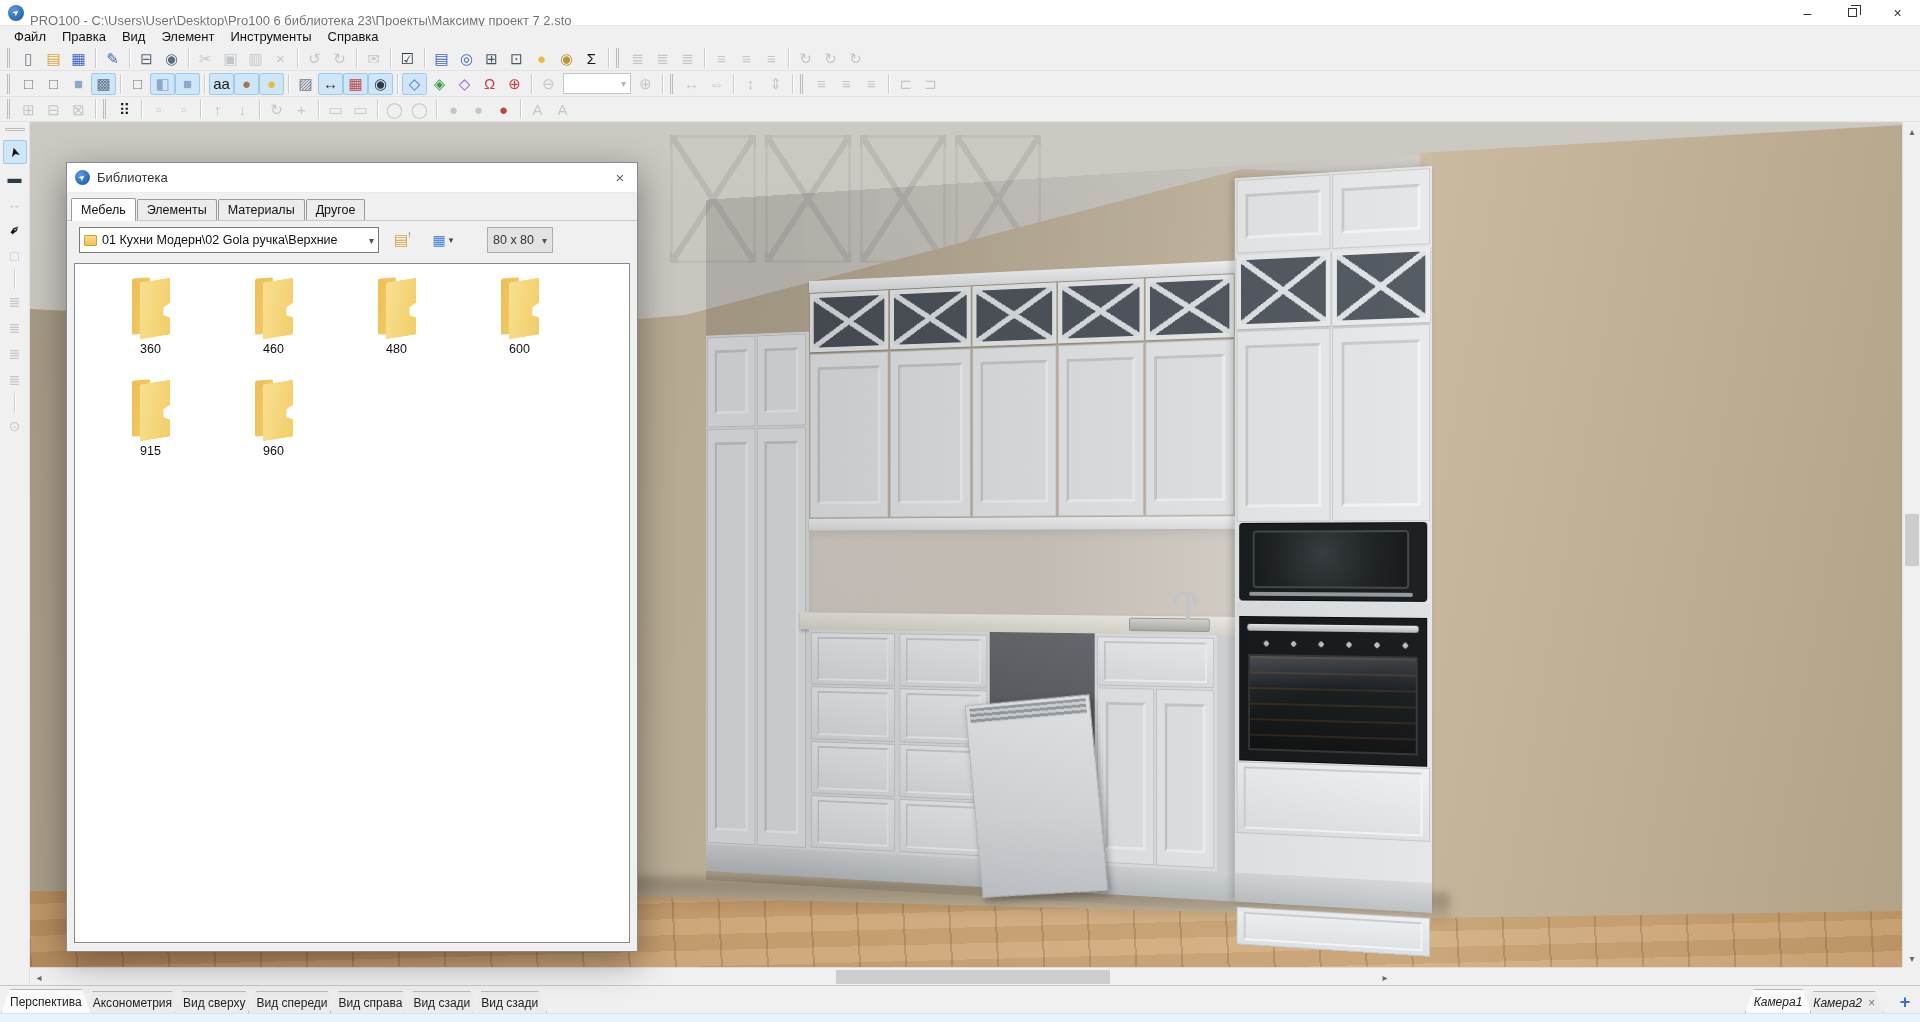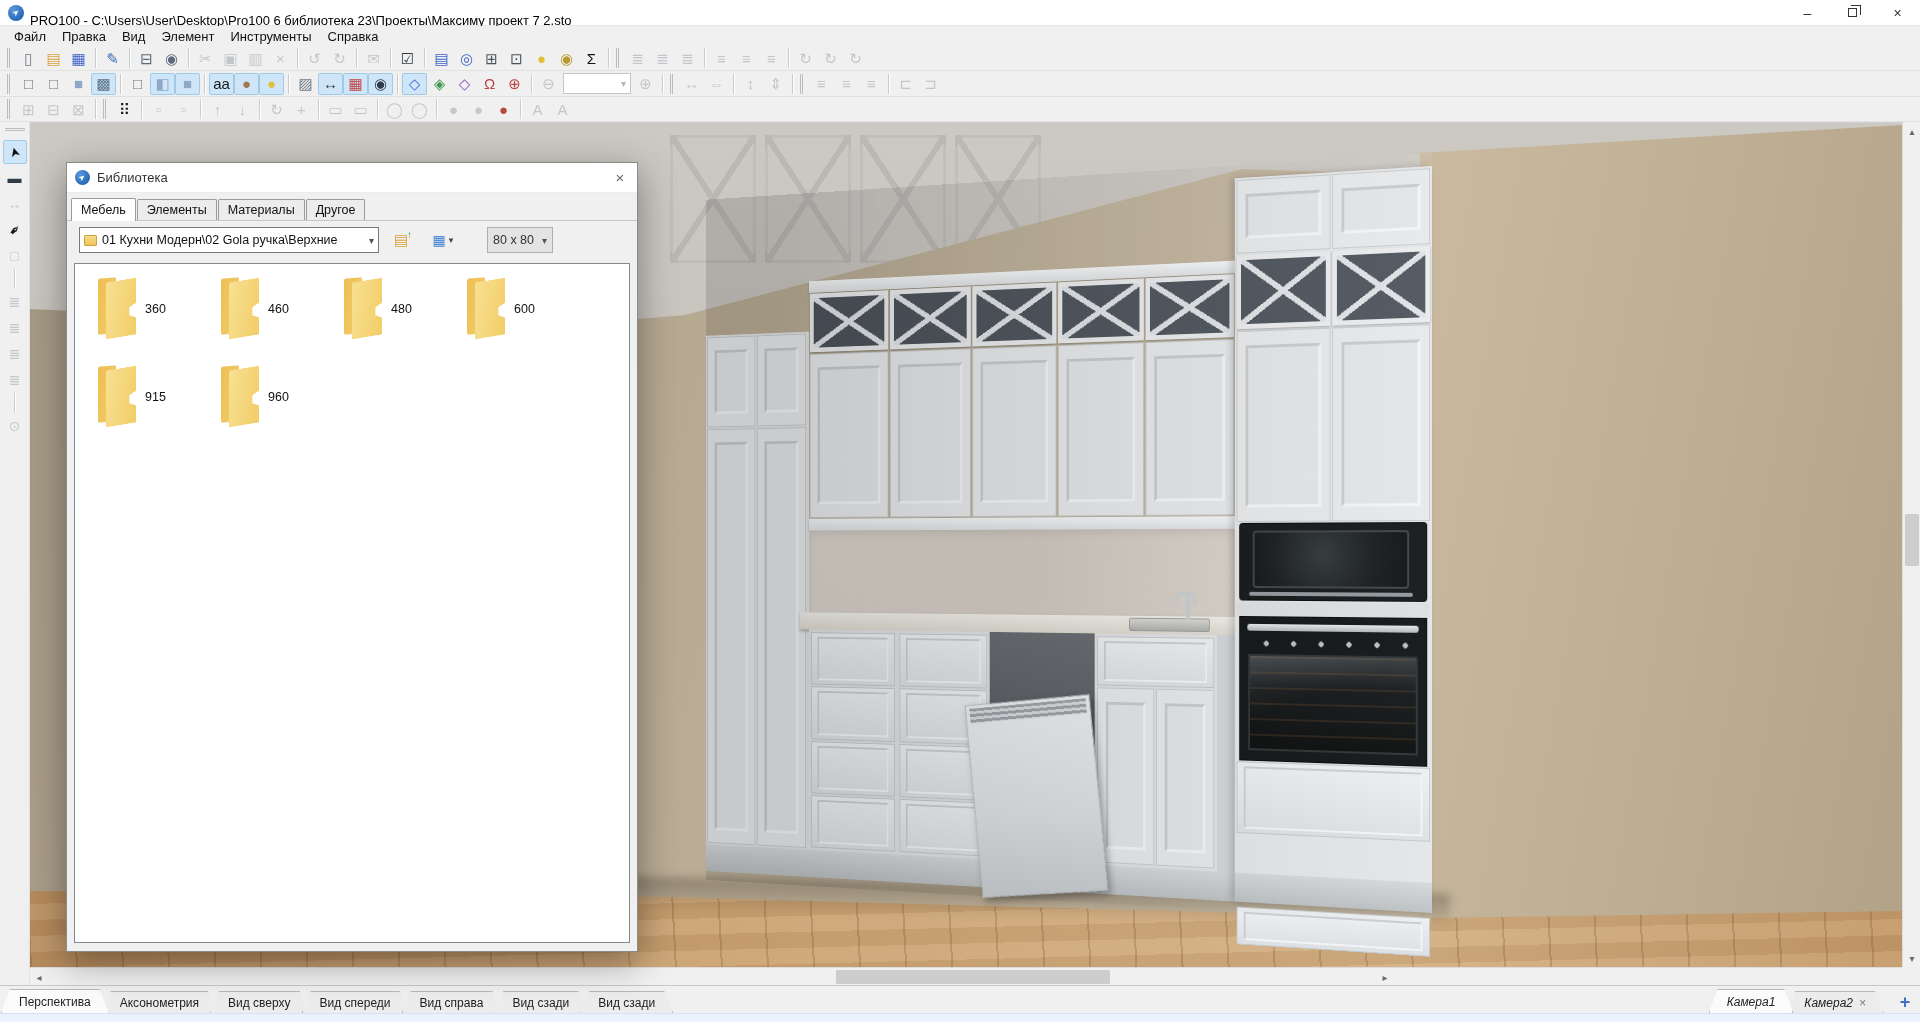--- a/index.html
+++ b/index.html
@@ -7,21 +7,21 @@
     -webkit-font-smoothing:antialiased;}
   *{box-sizing:border-box;}
 
   
   .titlebar{position:absolute;left:0;top:0;width:1920px;height:26px;background:#ffffff;
     display:flex;align-items:center;border-bottom:1px solid #e8e8e8;}
   .applogo{width:16px;height:16px;border-radius:50%;margin:0 6px 0 8px;
     background:radial-gradient(circle at 35% 30%,#5a97dd,#1257a8);position:relative;flex:0 0 auto;
     display:flex;align-items:center;justify-content:center;}
   .applogo span{color:#fff;font-size:8px;transform:rotate(-40deg);line-height:1;}
-  .wtitle{font-size:13px;color:#000000;white-space:nowrap;margin-top:16px;}
+  .wtitle{font-size:13px;color:#737373;white-space:nowrap;margin-top:16px;}
   .wbtns{margin-left:auto;display:flex;height:100%;}
   .wbtn{width:45px;height:100%;display:flex;align-items:center;justify-content:center;
     font-size:14px;color:#333;}
   .restore-glyph{width:9px;height:9px;border:1px solid #333;position:relative;background:#fff;}
   .restore-glyph::before{content:"";position:absolute;left:2px;top:-4px;width:9px;height:9px;
     border:1px solid #333;border-bottom:none;border-left:none;}
 
   .menubar{position:absolute;left:0;top:26px;width:1920px;height:20px;background:#f0f0f0;
     display:flex;align-items:center;padding-left:6px;}
   .menuitem{font-size:13px;color:#111;padding:2px 8px;}
@@ -129,21 +129,21 @@
     color:#6a6a6a;font-size:10px;}
   .hthumb{position:absolute;left:806px;top:2px;width:274px;height:14px;background:#cdcdcd;border-radius:1px;}
   .vscroll{position:absolute;left:1902px;top:122px;width:18px;height:845px;background:#f0f0f0;border-left:1px solid #dcdcdc;}
   .varrow{position:absolute;left:0;width:18px;height:18px;display:flex;align-items:center;justify-content:center;
     color:#6a6a6a;font-size:10px;}
   .vthumb{position:absolute;left:2px;top:392px;width:14px;height:52px;background:#cdcdcd;border-radius:1px;}
 
   
   .bottombar{position:absolute;left:0;top:985px;width:1920px;height:28px;background:#f0f0f0;
     border-top:1px solid #c8c8c8;display:flex;align-items:flex-end;padding:0 4px 0 8px;}
-  .vtab{position:relative;height:22px;display:flex;align-items:center;padding:0 17px;font-size:12px;color:#222;
+  .vtab{position:relative;height:22px;display:flex;align-items:center;padding:0 8px;font-size:12px;color:#222;
     background:#ececec;border:1px solid #b8b8b8;border-bottom:none;margin-left:-7px;
     clip-path:polygon(9px 0,calc(100% - 9px) 0,100% 100%,0 100%);}
   .vtab.active{background:#fbfbfb;height:24px;z-index:3;}
   .vclose{margin-left:6px;color:#777;font-size:12px;}
   .cameras{margin-left:auto;display:flex;align-items:flex-end;font-style:italic;}
   .addcam{width:22px;height:22px;display:flex;align-items:center;justify-content:center;
     color:#3f6fc4;font-size:18px;font-weight:bold;margin-left:10px;}
   .bottomedge{position:absolute;left:0;top:1013px;width:1920px;height:9px;background:#eaf3fc;border-top:1px solid #d4e4f4;}
 
   
@@ -170,21 +170,21 @@
   .upfolder{width:28px;position:relative;color:#d9a33c;font-size:15px;}
   .upfolder .uparrow{position:absolute;right:2px;top:1px;color:#2f9e3f;font-size:10px;font-weight:bold;}
   .gridbtn{width:40px;color:#3f7fd4;font-size:14px;}
   .gridbtn .chev{color:#444;font-size:9px;margin-left:3px;}
   .sizecombo{width:66px;height:26px;margin-left:24px;background:#e3e3e3;border:1px solid #adadad;
     display:flex;align-items:center;justify-content:space-between;padding:0 5px;font-size:12.5px;color:#333;}
   .sizecombo .chev{color:#555;font-size:10px;}
   .dcontent{position:absolute;left:7px;right:7px;top:100px;bottom:8px;background:#ffffff;
     border:1px solid #828790;overflow:hidden;}
   .foldergrid{display:grid;grid-template-columns:repeat(4,123px);padding:12px 0 0 14px;row-gap:22px;}
-  .fold-item{width:123px;display:flex;flex-direction:row;align-items:center;}
+  .fold-item{width:123px;display:flex;flex-direction:column;align-items:center;}
   .folder{position:relative;width:56px;height:62px;margin-bottom:4px;}
   .f-back{position:absolute;left:9px;top:2px;width:18px;height:56px;border-radius:2px;
     background:linear-gradient(100deg,#edbf55,#f3cd6a);transform:skewY(-5deg);}
   .f-front{position:absolute;left:17px;top:4px;width:30px;height:57px;border-radius:1px;
     background:linear-gradient(100deg,#f8e092,#f2cd67);transform:skewY(-9deg);
     clip-path:polygon(0 0,100% 0,100% 44%,78% 50%,78% 64%,100% 70%,100% 100%,0 100%);
     box-shadow:2px 2px 3px rgba(0,0,0,.18);}
   .f-label{font-size:12.5px;color:#111;text-align:center;white-space:nowrap;}
 </style>
 </head>

